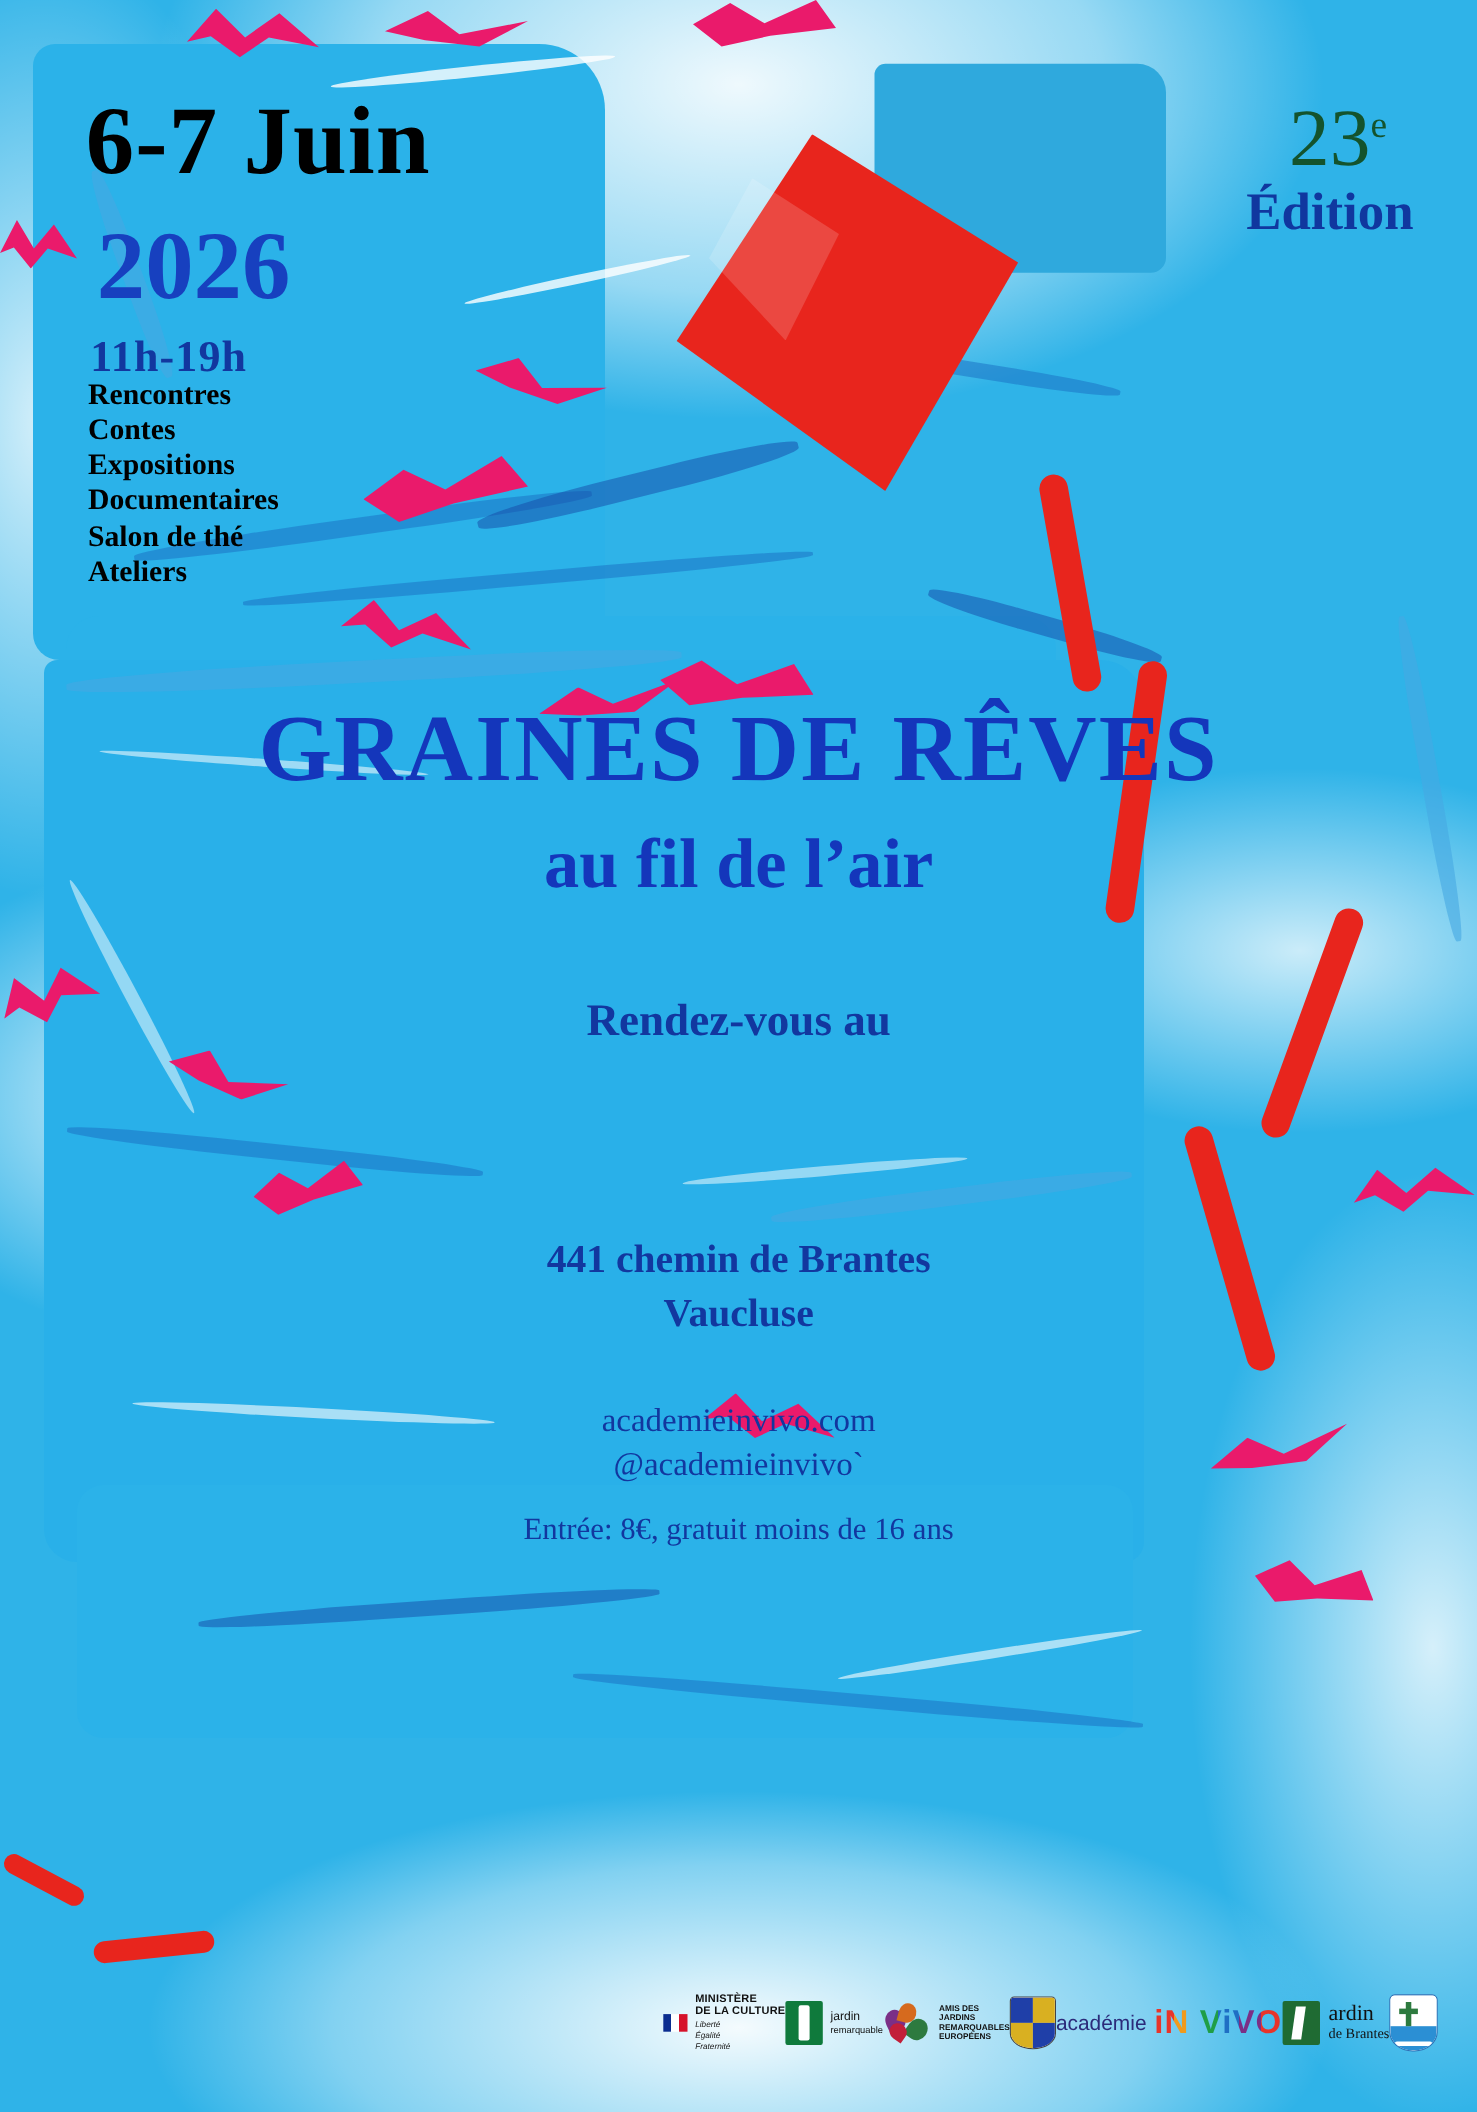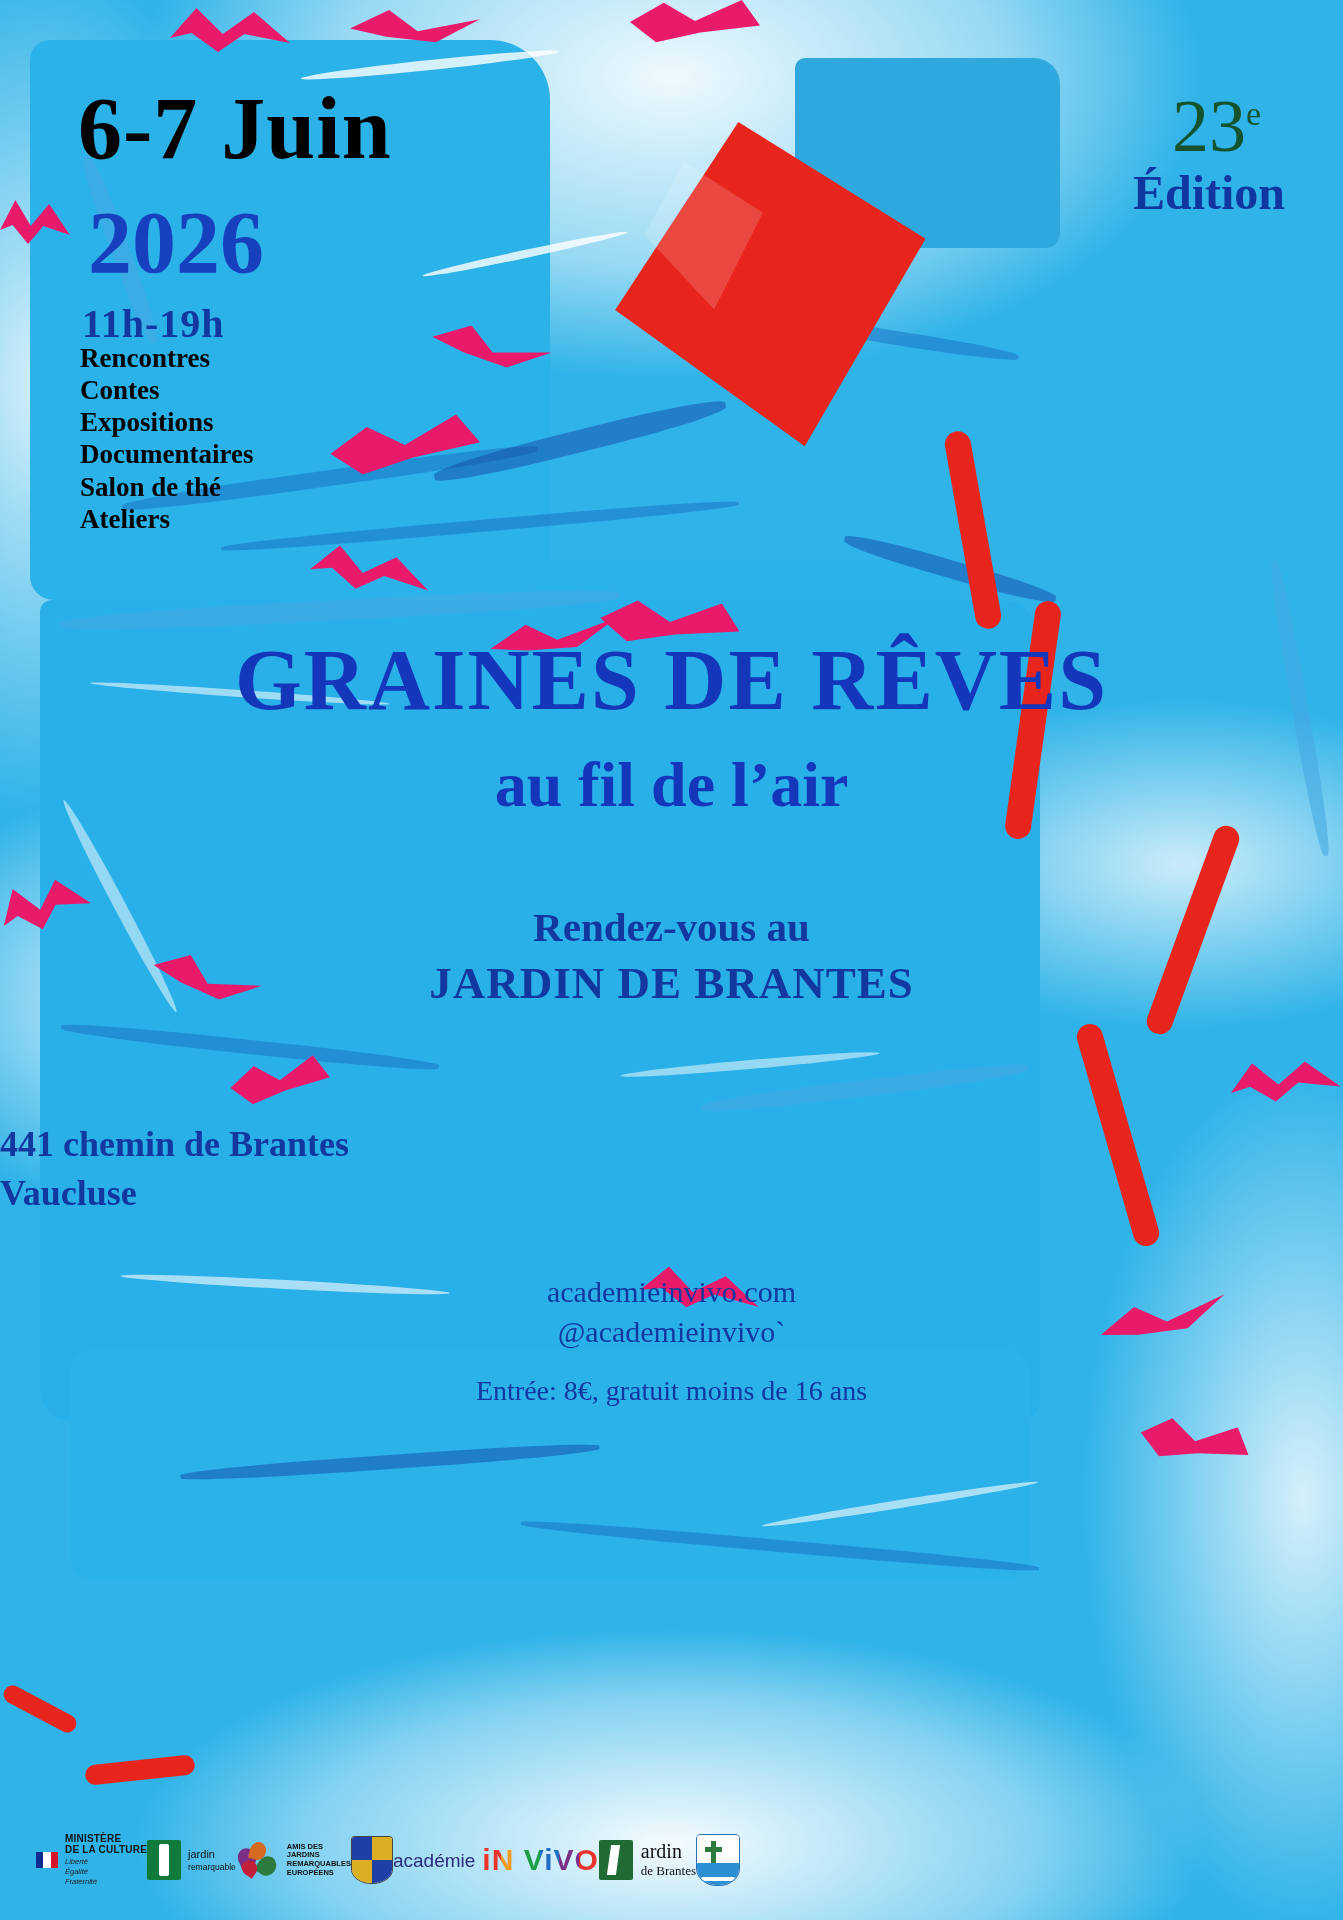--- a/index.html
+++ b/index.html
@@ -111,36 +111,36 @@
     position:absolute;left:0;right:0;top:748px;text-align:center;
     font-size:64px;font-weight:700;color:#1436bb;
   }
   #rdv{
     position:absolute;left:0;right:0;top:900px;text-align:center;
     font-size:41px;font-weight:700;color:#12379f;line-height:1.32;
   }
   #rdv .place{font-size:45px;letter-spacing:1px;}
 
   .address{
-    position:absolute;left:0;right:0;top:1120px;text-align:left;
+    position:absolute;left:0;right:0;top:1120px;text-align:center;
     font-size:36px;font-weight:700;color:#12379f;line-height:1.35;
   }
   .links{
     position:absolute;left:0;right:0;top:1272px;text-align:center;
     font-size:30px;color:#12379f;line-height:1.34;
   }
   #price{
     position:absolute;left:0;right:0;top:1375px;text-align:center;
     font-size:28px;color:#12379f;
   }
 
   
   .logos{
-    position:absolute;left:0;right:0;bottom:0;height:120px;
-    display:flex;align-items:center;justify-content:flex-start;
+    position:absolute;left:0;right:0;bottom:21px;height:120px;
+    display:flex;align-items:center;justify-content:flex-end;
     padding:0 36px;box-sizing:border-box;
   }
   .logo{display:flex;align-items:center;gap:7px;}
   .logo-txt{font-size:9px;line-height:1.12;color:#111;font-family:"Liberation Sans",sans-serif;}
   .logo-txt b{font-size:10px;letter-spacing:.2px;}
   .logo-txt .it{font-style:italic;font-size:7.5px;color:#222;}
 
   .flag{width:22px;height:16px;display:inline-block;
     background:linear-gradient(to right,#0a2d8f 0 33.3%,#fff 33.3% 66.6%,#d6122a 66.6% 100%);}
 
@@ -247,21 +247,20 @@
 <div id="edition-num">
   <span>23</span><sup>e</sup>
 </div>
 <div id="edition-word">Édition</div>
 
 <div id="title-main">GRAINES DE RÊVES</div>
 <div id="title-sub">au fil de l’air</div>
 
 <div id="rdv">
   <div>Rendez-vous au</div>
-  <div class="place">JARDIN DE BRANTES</div>
 </div>
 
 <div class="address">
   <div>441 chemin de Brantes</div>
   <div>Vaucluse</div>
 </div>
 
 <div class="links">
   <div>academieinvivo.com</div>
   <div>@academieinvivo`</div>

